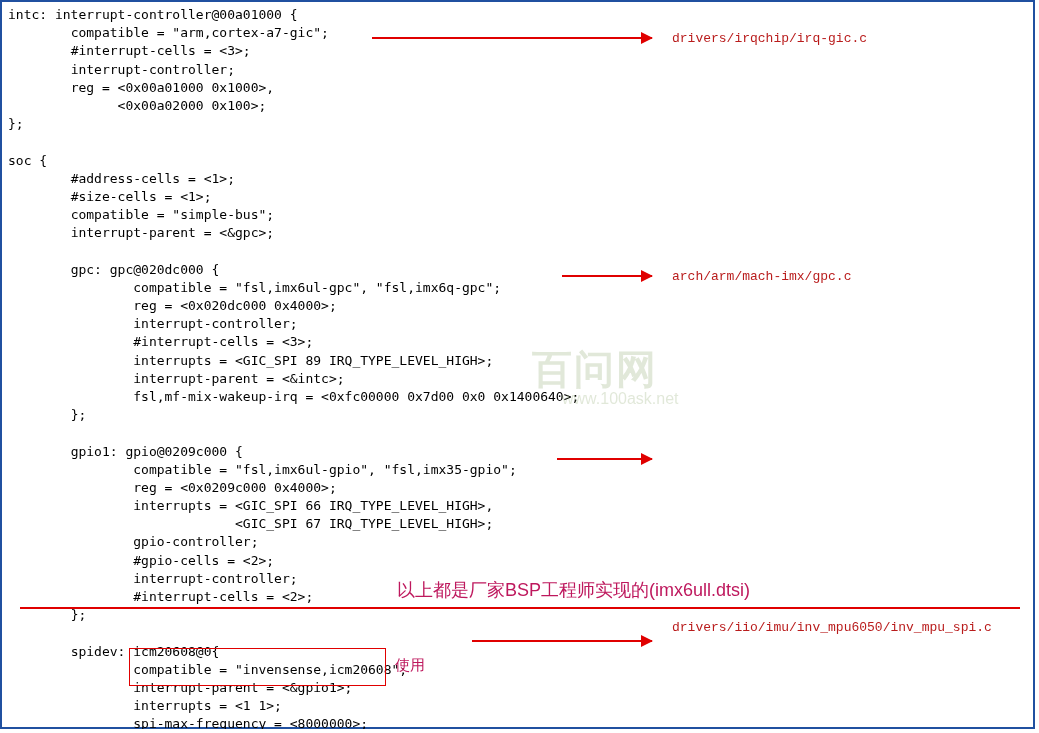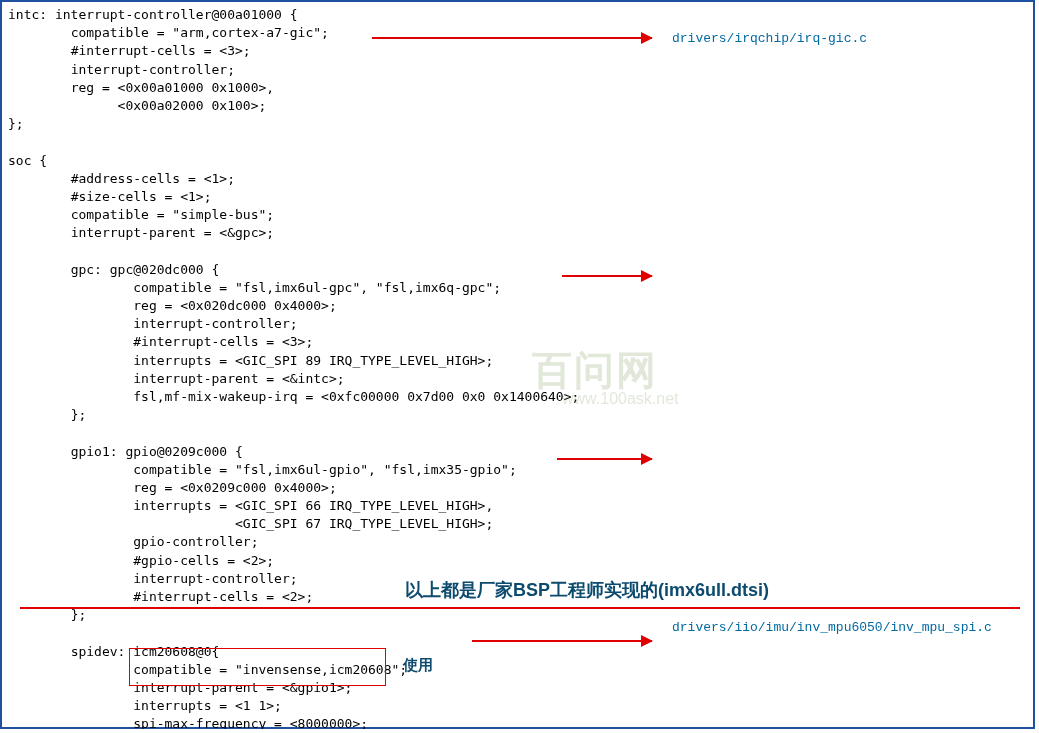--- a/index.html
+++ b/index.html
@@ -34,42 +34,41 @@
     right: -1px;
     top: -5px;
     border-left: 12px solid #e00000;
     border-top: 6px solid transparent;
     border-bottom: 6px solid transparent;
   }
   .rlabel {
     position: absolute;
     font-family: "Courier New", monospace;
     font-size: 13px;
-    color: #0369a1;
+    color: #b91c1c;
   }
   .redbox {
     position: absolute;
     border: 1.5px solid #e00000;
   }
   .redline {
     position: absolute;
     height: 2px;
     background: #e00000;
   }
   .anno {
     position: absolute;
-    color: #0c4a6e;
+    color: #be185d;
     font-family: "Microsoft YaHei", Arial, sans-serif;
-    font-weight: 700;
-    margin-left: 8px;
+    font-weight: 400;
   }
   .watermark {
     position: absolute;
     color: rgba(120,150,80,0.22);
-    font-family: Liberation Sans, sans-serif;
+    font-family: Liberation Serif, serif;
     font-weight: 700;
     pointer-events: none;
   }
   .wm-sub {
     position: absolute;
     color: rgba(120,150,80,0.22);
     font-family: Arial, sans-serif;
     font-size: 16px;
     pointer-events: none;
   }
@@ -119,20 +118,21 @@
                 <span>interrupts = &lt;1 1&gt;;</span>
                 <span>spi-max-frequency = &lt;8000000&gt;;</span>
                 
         
 </pre>
 
   <div class="arrow" style="left:370px; top:35px; width:280px;"></div>
   <div class="rlabel" style="left:670px; top:28px;">drivers/irqchip/irq-gic.c</div>
 
   <div class="arrow" style="left:560px; top:273px; width:90px;"></div>
+  <div class="rlabel" style="left:670px; top:266px;">arch/arm/mach-imx/gpc.c</div>
 
   <div class="arrow" style="left:555px; top:456px; width:95px;"></div>
 
   <div class="arrow" style="left:470px; top:638px; width:180px;"></div>
   <div class="rlabel" style="left:670px; top:617px;">drivers/iio/imu/inv_mpu6050/inv_mpu_spi.c</div>
 
   <div class="redline" style="left:18px; top:605px; width:1000px;"></div>
 
   <div class="anno" style="left:395px; top:576px; font-size:18px;">以上都是厂家BSP工程师实现的(imx6ull.dtsi)</div>
 

